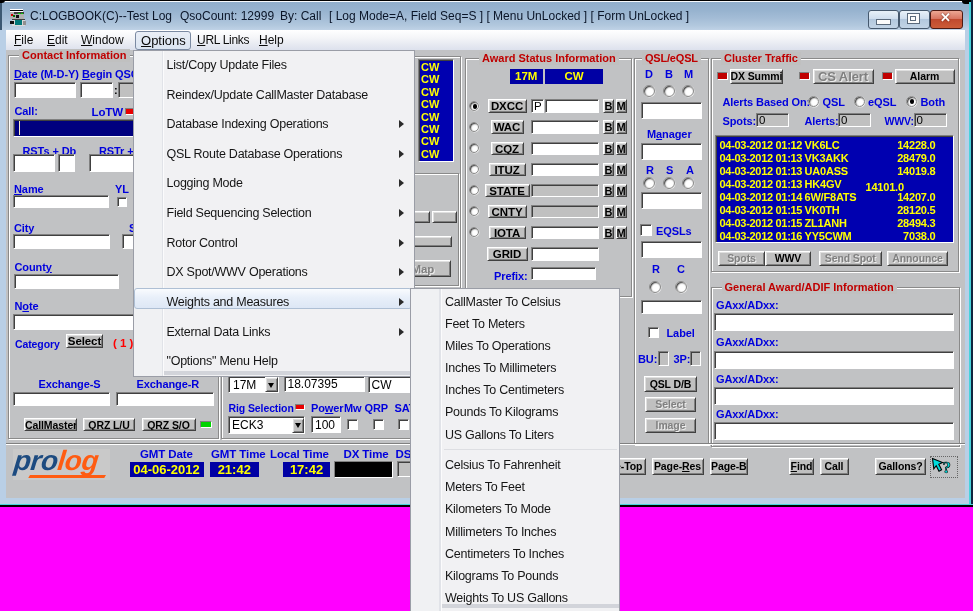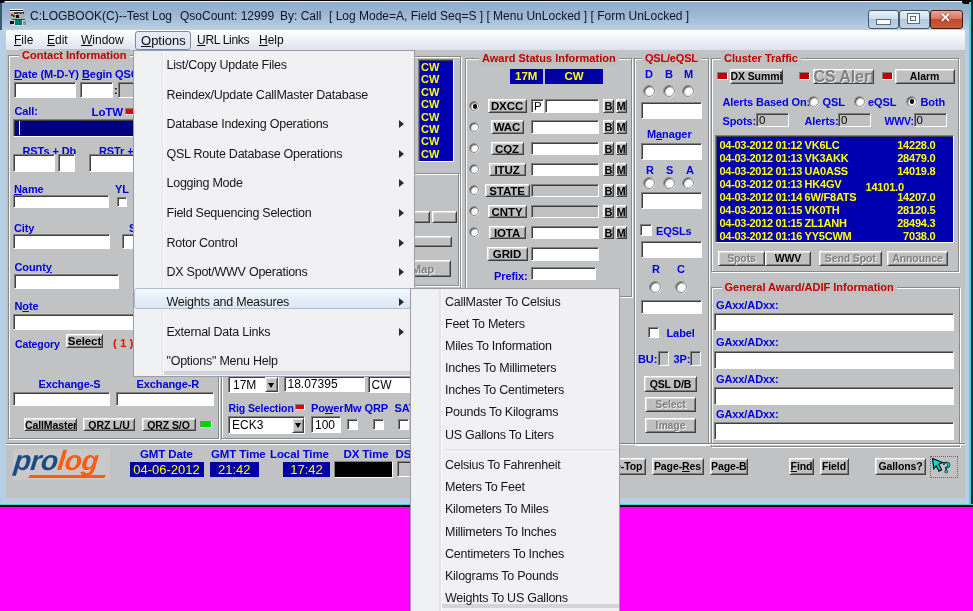--- a/index.html
+++ b/index.html
@@ -14,21 +14,21 @@
 .dis{color:#808080;text-shadow:1px 1px 0 #eee}
 .gb{position:absolute;border:1px solid #8a8a8a;box-shadow:inset 1px 1px 0 #fff,1px 1px 0 #fff}
 .gt{position:absolute;top:-7px;background:#c0c0c0;padding:0 3px;color:#bf0000;font-weight:bold;font-size:11px;white-space:nowrap;line-height:13px}
 .rdo{position:absolute;width:12px;height:12px;border-radius:50%;background:#fff;box-sizing:border-box;
      border:1px solid #888;box-shadow:inset 1px 1px 1.5px rgba(0,0,0,.8),inset -1px -1px 0 #fff,0.5px 0.5px 0 #eee}
 .rdo.on:after{content:"";position:absolute;left:2.8px;top:2.8px;width:4.5px;height:4.5px;border-radius:50%;background:#000}
 .chk{position:absolute;width:13px;height:13px;background:#fff;border:1px solid;
      border-color:#808080 #fff #fff #808080;box-shadow:inset 1px 1px 0 #404040}
 .led{position:absolute;border:1px solid;border-color:#808080 #fff #fff #808080}
 .nv{position:absolute;background:#0000a4;color:#fff;font-weight:bold;font-size:12px;text-align:center}
-.tm{position:absolute;background:#0000a4;color:#ffff00;font-weight:normal;font-size:13px;text-align:center}
+.tm{position:absolute;background:#0000a4;color:#ffff00;font-weight:bold;font-size:13px;text-align:center}
 .u{text-decoration:underline}
 .in,.bt,.chk,.led,.nv,.tm{box-sizing:border-box}
 </style></head>
 <body>
 <div id="s">
 
 <div class="a" style="left:0;top:0;width:973px;height:506px;background:#b9cfe6"></div>
 <div class="a" style="left:0;top:0;width:973px;height:30px;
   background:linear-gradient(#8fadcb,#97b3cf 35%,#a3bcd6 60%,#b2c8de 85%,#bfd2e6)"></div>
 <div class="a" style="left:0;top:0;width:973px;height:1px;background:#000"></div>
@@ -241,21 +241,21 @@
 <div class="bt" style="left:644px;top:375.5px;width:53px;height:16px;font-size:10.5px;line-height:14.5px">QSL D/B</div>
 <div class="bt dis" style="left:645px;top:397px;width:51px;height:15px;font-size:10.5px;line-height:13.5px">Select</div>
 <div class="bt dis" style="left:645px;top:417.5px;width:51px;height:15px;font-size:10.5px;line-height:13.5px">Image</div>
 
 <div class="gb" style="left:711px;top:57.5px;width:246px;height:212px">
   <span class="gt" style="left:9px">Cluster Traffic</span>
 </div>
 <div class="led" style="left:716.5px;top:72px;width:11px;height:8px;background:#c00000"></div>
 <div class="bt" style="left:729.5px;top:68.5px;width:53px;height:15px;font-size:10.5px;line-height:13.5px">DX Summit</div>
 <div class="led" style="left:799px;top:72px;width:11px;height:8px;background:#c00000"></div>
-<div class="bt dis" style="left:812.5px;top:68.5px;width:61px;height:15px;font-size:16px;line-height:13.5px">CS Alert</div>
+<div class="bt dis" style="left:812.5px;top:68.5px;width:61px;height:15px;font-size:13px;line-height:13.5px">CS Alert</div>
 <div class="led" style="left:882px;top:72px;width:11px;height:8px;background:#c00000"></div>
 <div class="bt" style="left:894.5px;top:68.5px;width:60px;height:15px;font-size:10.5px;line-height:13.5px">Alarm</div>
 <div class="lb" style="left:722.5px;top:96px">Alerts Based On:</div>
 <div class="rdo" style="left:808px;top:95.5px;width:11px;height:11px"></div>
 <div class="lb" style="left:822.5px;top:96px">QSL</div>
 <div class="rdo" style="left:853.5px;top:95.5px;width:11px;height:11px"></div>
 <div class="lb" style="left:868px;top:96px">eQSL</div>
 <div class="rdo on" style="left:906px;top:95.5px;width:11px;height:11px"></div>
 <div class="lb" style="left:920.5px;top:96px">Both</div>
 <div class="lb" style="left:722.5px;top:115px">Spots:</div>
@@ -332,21 +332,21 @@
 <div class="lb" style="left:270px;top:447.5px;font-size:11.5px">Local Time</div>
 <div class="tm" style="left:283px;top:461.5px;width:47px;height:15px;line-height:15px">17:42</div>
 <div class="lb" style="left:343.5px;top:447.5px;font-size:11.5px">DX Time</div>
 <div class="a" style="left:334px;top:461px;width:59px;height:17px;background:#000;border:1px solid;border-color:#808080 #fff #fff #808080;box-sizing:border-box"></div>
 <div class="lb" style="left:395.5px;top:447.5px;font-size:11.5px">DST</div>
 <div class="in" style="left:396.5px;top:461px;width:30px;height:15.5px;background:#c0c0c0"></div>
 <div class="bt" style="left:593px;top:458px;width:52.5px;height:16.5px;font-size:10.5px;line-height:14.5px">Page-Top</div>
 <div class="bt" style="left:651.5px;top:458px;width:52px;height:16.5px;font-size:10.5px;line-height:14.5px">Page-<span class="u">R</span>es</div>
 <div class="bt" style="left:710px;top:458px;width:38px;height:16.5px;font-size:10.5px;line-height:14.5px">Page-Bot</div>
 <div class="bt" style="left:789px;top:458px;width:25px;height:16.5px;font-size:10.5px;line-height:14.5px"><span class="u">F</span>ind</div>
-<div class="bt" style="left:819.5px;top:458px;width:29px;height:16.5px;font-size:10.5px;line-height:14.5px">Field</div>
+<div class="bt" style="left:819.5px;top:458px;width:29px;height:16.5px;font-size:10.5px;line-height:14.5px">Call</div>
 <div class="bt" style="left:875px;top:458px;width:51px;height:16.5px;font-size:10.5px;line-height:14.5px">Gallons?</div>
 <div class="a" style="left:930px;top:455.5px;width:26px;height:20px;border:1px dotted #666">
   <svg width="25" height="19" viewBox="0 0 25 19" style="position:absolute;left:0px;top:0px">
     <path d="M1.5 1.5 L11.5 5.5 L7.8 7.3 L10.6 12.8 L8 14.2 L5.2 8.7 L2.8 11.8 Z" fill="#00dcdc" stroke="#000" stroke-width="1.1"></path>
     <text x="11.5" y="15.5" font-family="Liberation Serif" font-size="17" font-weight="bold" fill="#00d4d4" stroke="#000" stroke-width="0.6">?</text>
   </svg>
 </div>
 
 <div class="a" style="left:132.5px;top:50px;width:282.5px;height:326.5px;background:#f1f1f3;border:1px solid #9a9da6;box-sizing:border-box"></div>
 <div class="a" style="left:133.5px;top:51px;width:28px;height:324.5px;background:#f0f1f3"></div>
@@ -373,26 +373,26 @@
 <div class="a" style="left:166.5px;top:324.6px;font-size:12.5px;letter-spacing:-0.25px;color:#151515;white-space:nowrap">External Data Links</div>
 <div class="a" style="left:399px;top:327.6px;width:0;height:0;border:4.5px solid transparent;border-left:5.5px solid #2a2a2a;border-right:none"></div>
 <div class="a" style="left:166.5px;top:354.2px;font-size:12.5px;letter-spacing:-0.25px;color:#151515;white-space:nowrap">"Options" Menu Help</div>
 <div class="a" style="left:410px;top:288px;width:209.5px;height:323px;background:#f1f1f3;border:1px solid #9a9da6;box-sizing:border-box;border-bottom:none"></div>
 <div class="a" style="left:411px;top:289px;width:28px;height:322px;background:#f0f1f3"></div>
 <div class="a" style="left:439px;top:289px;width:1.5px;height:322px;background:#e1e3e8"></div>
 <div class="a" style="left:440.5px;top:289px;width:1px;height:322px;background:#fbfbfc"></div>
 <div class="a" style="left:441.5px;top:603.5px;width:177px;height:4px;background:#d2d4da"></div>
 <div class="a" style="left:445px;top:295.0px;font-size:12.5px;letter-spacing:-0.25px;color:#151515;white-space:nowrap">CallMaster To Celsius</div>
 <div class="a" style="left:445px;top:317.1px;font-size:12.5px;letter-spacing:-0.25px;color:#151515;white-space:nowrap">Feet To Meters</div>
-<div class="a" style="left:445px;top:339.2px;font-size:12.5px;letter-spacing:-0.25px;color:#151515;white-space:nowrap">Miles To Information</div>
+<div class="a" style="left:445px;top:339.2px;font-size:12.5px;letter-spacing:-0.25px;color:#151515;white-space:nowrap">Miles To Operations</div>
 <div class="a" style="left:445px;top:361.2px;font-size:12.5px;letter-spacing:-0.25px;color:#151515;white-space:nowrap">Inches To Millimeters</div>
 <div class="a" style="left:445px;top:383.3px;font-size:12.5px;letter-spacing:-0.25px;color:#151515;white-space:nowrap">Inches To Centimeters</div>
 <div class="a" style="left:445px;top:405.4px;font-size:12.5px;letter-spacing:-0.25px;color:#151515;white-space:nowrap">Pounds To Kilograms</div>
 <div class="a" style="left:445px;top:427.5px;font-size:12.5px;letter-spacing:-0.25px;color:#151515;white-space:nowrap">US Gallons To Liters</div>
 <div class="a" style="left:443.5px;top:448.5px;width:173px;height:1px;background:#dddee2"></div>
 <div class="a" style="left:445px;top:457.9px;font-size:12.5px;letter-spacing:-0.25px;color:#151515;white-space:nowrap">Celsius To Fahrenheit</div>
 <div class="a" style="left:445px;top:480.1px;font-size:12.5px;letter-spacing:-0.25px;color:#151515;white-space:nowrap">Meters To Feet</div>
-<div class="a" style="left:445px;top:502.3px;font-size:12.5px;letter-spacing:-0.25px;color:#151515;white-space:nowrap">Kilometers To Miles</div>
+<div class="a" style="left:445px;top:502.3px;font-size:12.5px;letter-spacing:-0.25px;color:#151515;white-space:nowrap">Kilometers To Mode</div>
 <div class="a" style="left:445px;top:524.5px;font-size:12.5px;letter-spacing:-0.25px;color:#151515;white-space:nowrap">Millimeters To Inches</div>
 <div class="a" style="left:445px;top:546.7px;font-size:12.5px;letter-spacing:-0.25px;color:#151515;white-space:nowrap">Centimeters To Inches</div>
 <div class="a" style="left:445px;top:568.9px;font-size:12.5px;letter-spacing:-0.25px;color:#151515;white-space:nowrap">Kilograms To Pounds</div>
 <div class="a" style="left:445px;top:591.1px;font-size:12.5px;letter-spacing:-0.25px;color:#151515;white-space:nowrap">Weights To US Gallons</div>
 
 </div>
 </body></html>

